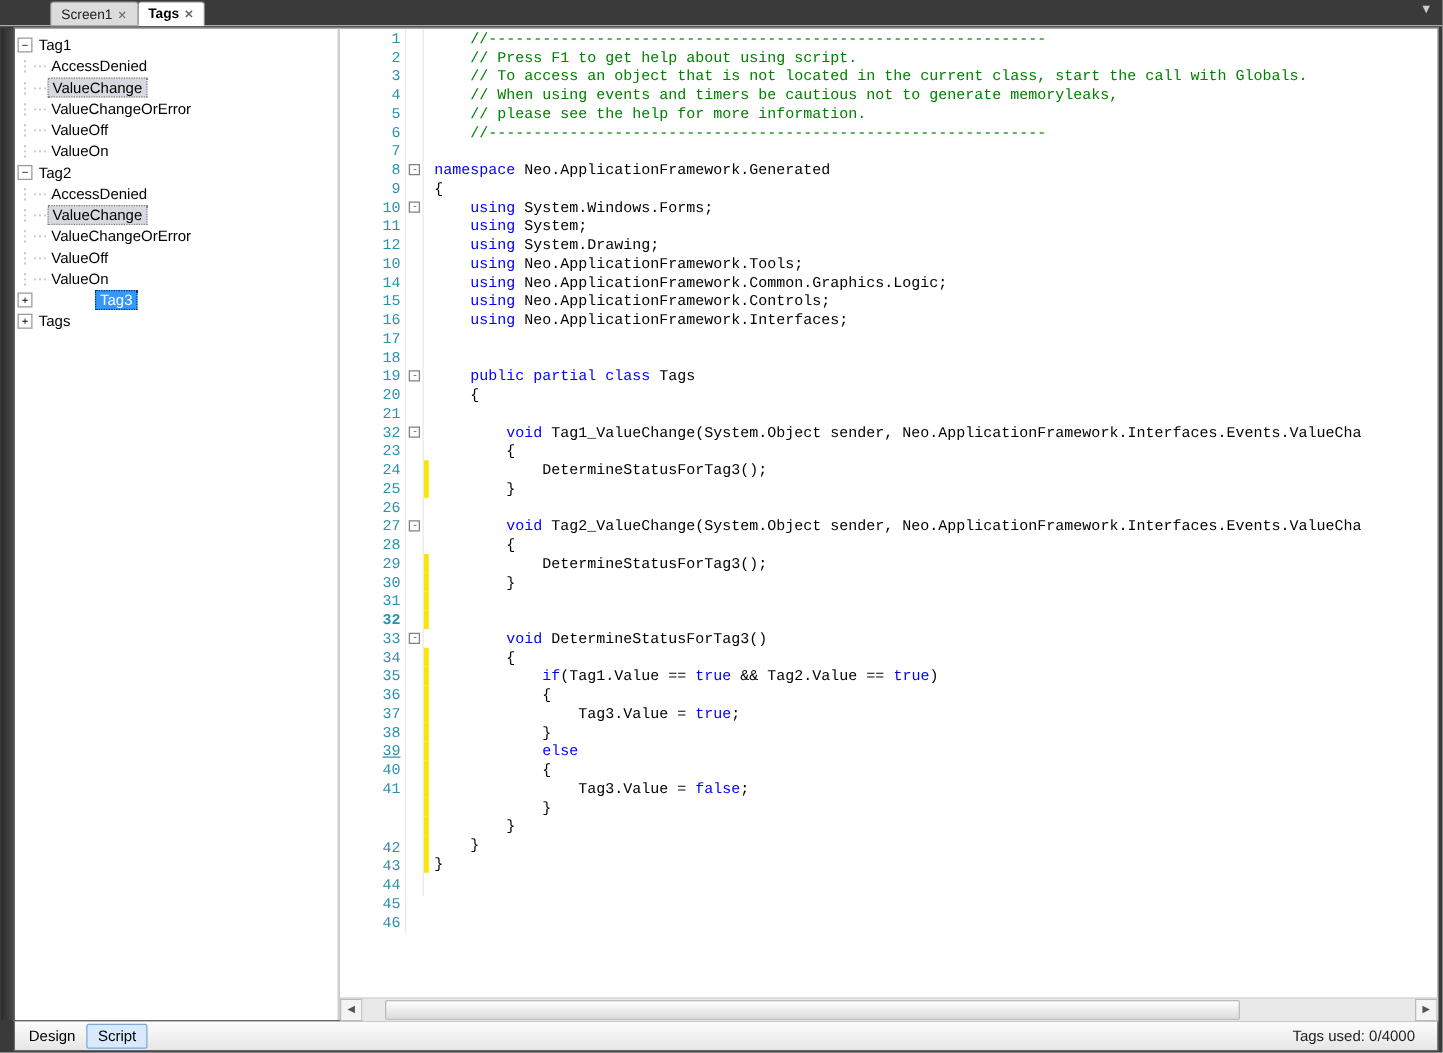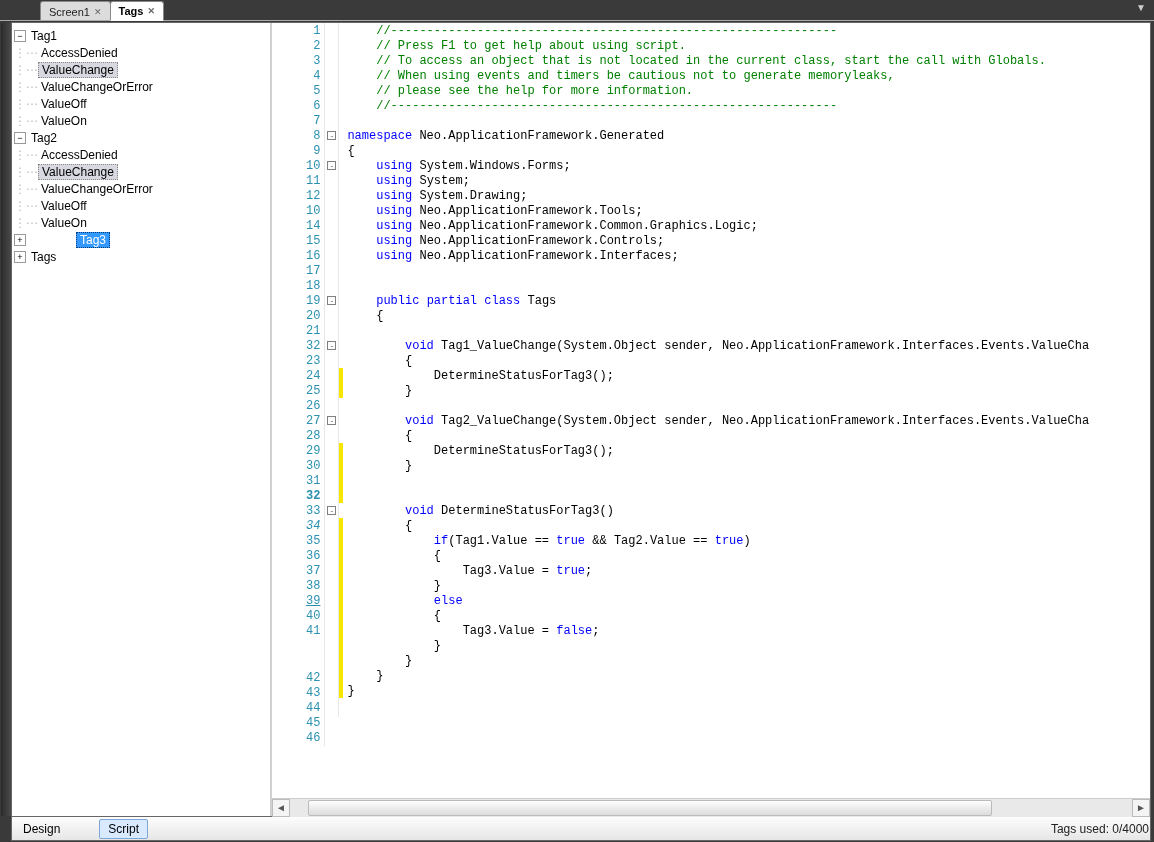--- a/index.html
+++ b/index.html
@@ -50,22 +50,22 @@
   .fold-box { position:absolute; left:2px; width:9px; height:9px; border:1px solid #808080; font-size:8px; line-height:7px; text-align:center; color:#555; cursor:pointer;}
   
   .hscroll { height:18px; background:#e9e9e9; border-top:1px solid #ccc; display:flex; align-items:center;}
   .hscroll .btn { width:18px; height:18px; background:#f4f4f4; border:1px solid #bbb; display:flex; align-items:center; justify-content:center; color:#555; font-size:10px;}
   .hscroll .track { flex:1; height:18px; background:#e9e9e9; position:relative;}
   .hscroll .thumb { position:absolute; left:18px; right:140px; top:1px; bottom:1px; background:linear-gradient(#fefefe,#dcdcdc); border:1px solid #bbb; border-radius:2px;}
   
   .bottom { height:24px; background:linear-gradient(#fdfdfd,#e6e6e6); border-top:1px solid #bbb; display:flex; align-items:center; justify-content:space-between; margin:0 3px 1px 11px; border:1px solid #666; border-top:none;}
   .bottom .mode-tabs { display:flex; height:100%; align-items:center; padding-left:2px;}
   .mode-tab { height:20px; padding:0 8px; border:1px solid transparent; cursor:pointer; font-size:12px; display:flex; align-items:center;}
-  .mode-tab.active { background:#d9eaff; border:1px solid #7da7d9; border-radius:2px;margin-left:30px;}
-  .status { padding-right:1px; font-size:12px; color:#222;}
+  .mode-tab.active { background:#d9eaff; border:1px solid #7da7d9; border-radius:2px;}
+  .status { padding-right:18px; font-size:12px; color:#222;}
 </style>
 </head>
 <body>
 
 <div class="app">
   <div class="doc-tabs">
     <div class="doc-tab inactive">
       <span>Screen1</span>
       <span class="x">✕</span>
     </div>
@@ -182,21 +182,21 @@
               <div style="height: 15px;">24</div>
               <div style="height: 15px;">25</div>
               <div style="height: 15px;">26</div>
               <div style="height: 15px;">27</div>
               <div style="height: 15px;">28</div>
               <div style="height: 15px;">29</div>
               <div style="height: 15px;">30</div>
               <div style="height: 15px;">31</div>
               <div style="height: 15px; font-weight: bold;">32</div>
               <div style="height: 15px;">33</div>
-              <div style="height: 15px; font-style: italic;">34</div>
+              <div style="height: 15px;">34</div>
               <div style="height: 15px;">35</div>
               <div style="height: 15px;">36</div>
               <div style="height: 15px;">37</div>
               <div style="height: 15px;">38</div>
               <div style="height: 15px; text-decoration: underline;">39</div>
               <div style="height: 15px;">40</div>
               <div style="height: 15px;">41</div>
               <div style="height: 15px; margin-top: 32px;">42</div>
               <div style="height: 15px;">43</div>
               <div style="height: 15px;">44</div>

